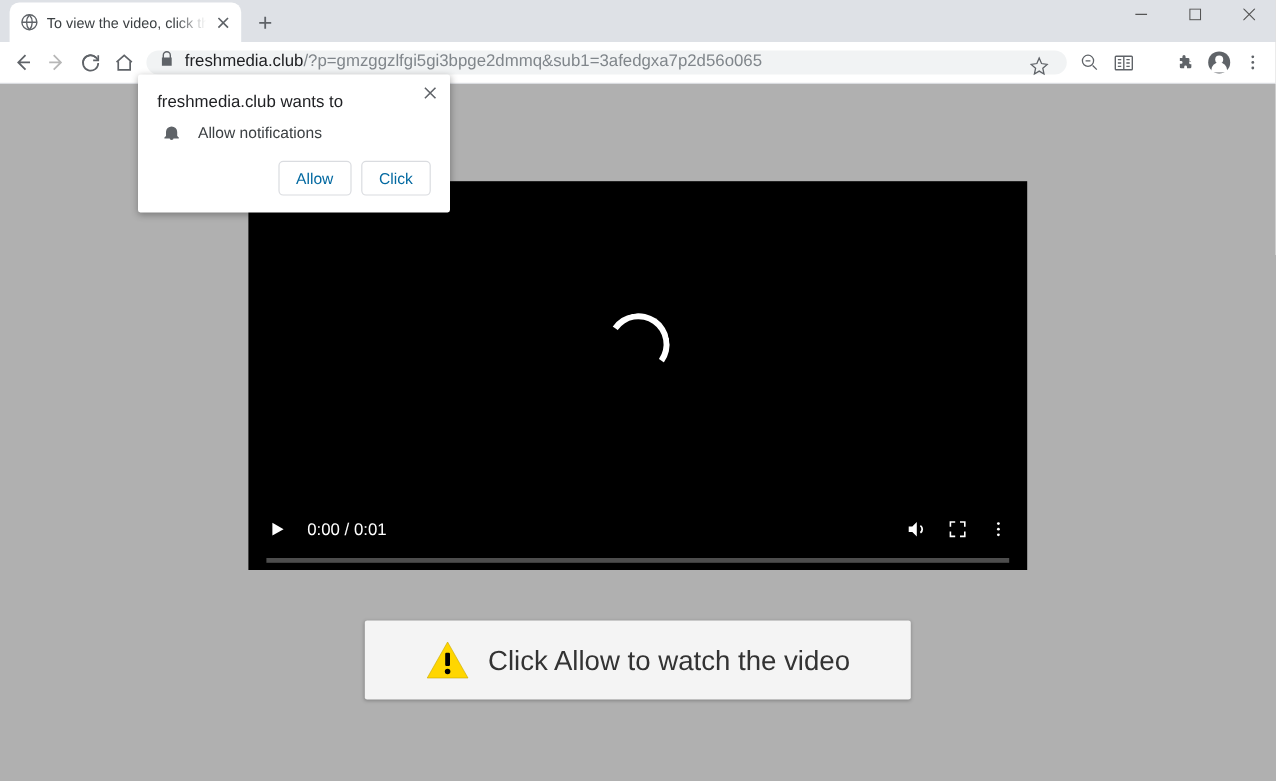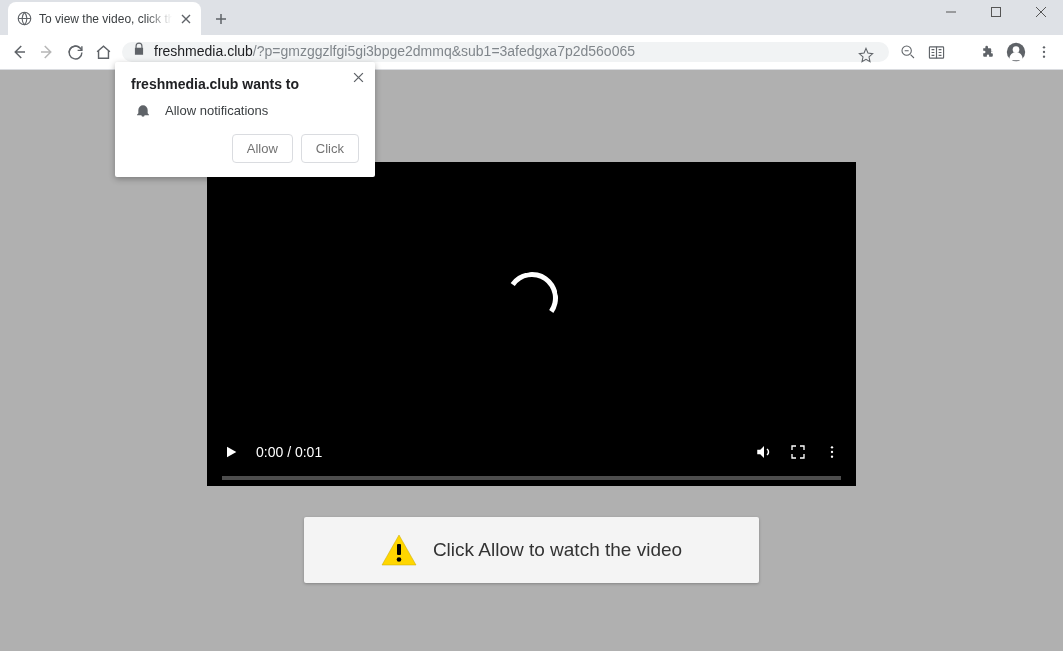--- a/index.html
+++ b/index.html
@@ -20,43 +20,43 @@
     .tb-btn { width: 26px; height: 26px; display: flex; align-items: center; justify-content: center; border-radius: 50%; color: #5f6368; }
     .tb-btn.disabled { color: #b7b7b7; }
     .omnibox { flex: 1; height: 20px; background: #f1f3f4; border-radius: 14px; display: flex; align-items: flex-start; padding: 0 10px; margin: 0 4px; gap: 8px; }
     .lock { color: #5f6368; }
     .url-host { font-size: 14px; color: #202124; }
     .url-rest { font-size: 14px; color: #80868b; }
 
     
     .page { height: 581px; background: #b0b0b0; position: relative; }
 
-    .video-player { position: absolute; left: 207px; top: 92px; width: 649px; height: 324px; background: #000; text-decoration: underline; }
+    .video-player { position: absolute; left: 207px; top: 81px; width: 649px; height: 324px; background: #000; text-decoration: underline; }
     .spinner-wrap { position: absolute; top: 0; left: 0; right: 0; bottom: 52px; display: flex; align-items: center; justify-content: center; }
     .spinner { width: 52px; height: 52px; border: 5px solid transparent; border-top-color: #fff; border-right-color: #fff; border-radius: 50%; transform: rotate(-10deg); }
     .controls { position: absolute; bottom: 0; left: 0; right: 0; height: 52px; display: flex; flex-direction: column; justify-content: flex-end; padding: 0 15px 6px; }
     .ctrl-row { display: flex; align-items: center; gap: 16px; height: 36px; }
     .ctrl-icon { width: 18px; height: 18px; display: flex; align-items: center; justify-content: center; color: #fff; }
     .time { color: #fff; font-size: 14px; }
     .ctrl-spacer { flex: 1; }
     .progress { height: 4px; background: rgba(255,255,255,0.3); margin-top: 6px; }
 
     .msgbox { position: absolute; left: 304px; top: 447px; width: 455px; height: 66px; background: #f4f4f4; border-radius: 2px; box-shadow: 0 1px 3px rgba(0,0,0,0.25); display: flex; align-items: center; justify-content: center; gap: 16px; }
     .warning-icon { width: 36px; }
-    .msg-text { font-size: 19px; color: #333; }
+    .msg-text { font-size: 23px; color: #333; }
 
     
     .perm-popup { position: absolute; left: 115px; top: 62px; width: 260px; background: #fff; box-shadow: 0 2px 6px rgba(0,0,0,0.3); border-radius: 2px; padding: 14px 16px; z-index: 10; }
     .perm-close { position: absolute; top: 8px; right: 10px; color: #5f6368; width: 14px; height: 14px; display: flex; align-items: center; justify-content: center; }
-    .perm-title { font-size: 14px; color: #202124; margin-bottom: 10px; font-weight: bold; }
+    .perm-title { font-size: 14px; color: #202124; margin-bottom: 10px; }
     .perm-row { display: flex; align-items: center; gap: 14px; margin-left: 4px; margin-bottom: 16px; }
     .perm-bell { color: #5f6368; }
     .perm-label { font-size: 13px; color: #3c4043; }
     .perm-actions { display: flex; justify-content: flex-end; gap: 8px; }
-    .perm-btn { border: 1px solid #dadce0; background: #fff; color: #737373; font-size: 13px; padding: 6px 14px; border-radius: 4px; }
+    .perm-btn { border: 1px solid #dadce0; background: #fff; color: #0369a1; font-size: 13px; padding: 6px 14px; border-radius: 4px; }
     svg { display: block; }
   </style>
 </head>
 <body>
 
 <div class="titlebar">
   <div class="tab">
     <span class="tab-favicon">
       <svg width="15" height="15" viewBox="0 0 24 24" fill="none" stroke="currentColor" stroke-width="1.8">
           <circle cx="12" cy="12" r="10"></circle>

